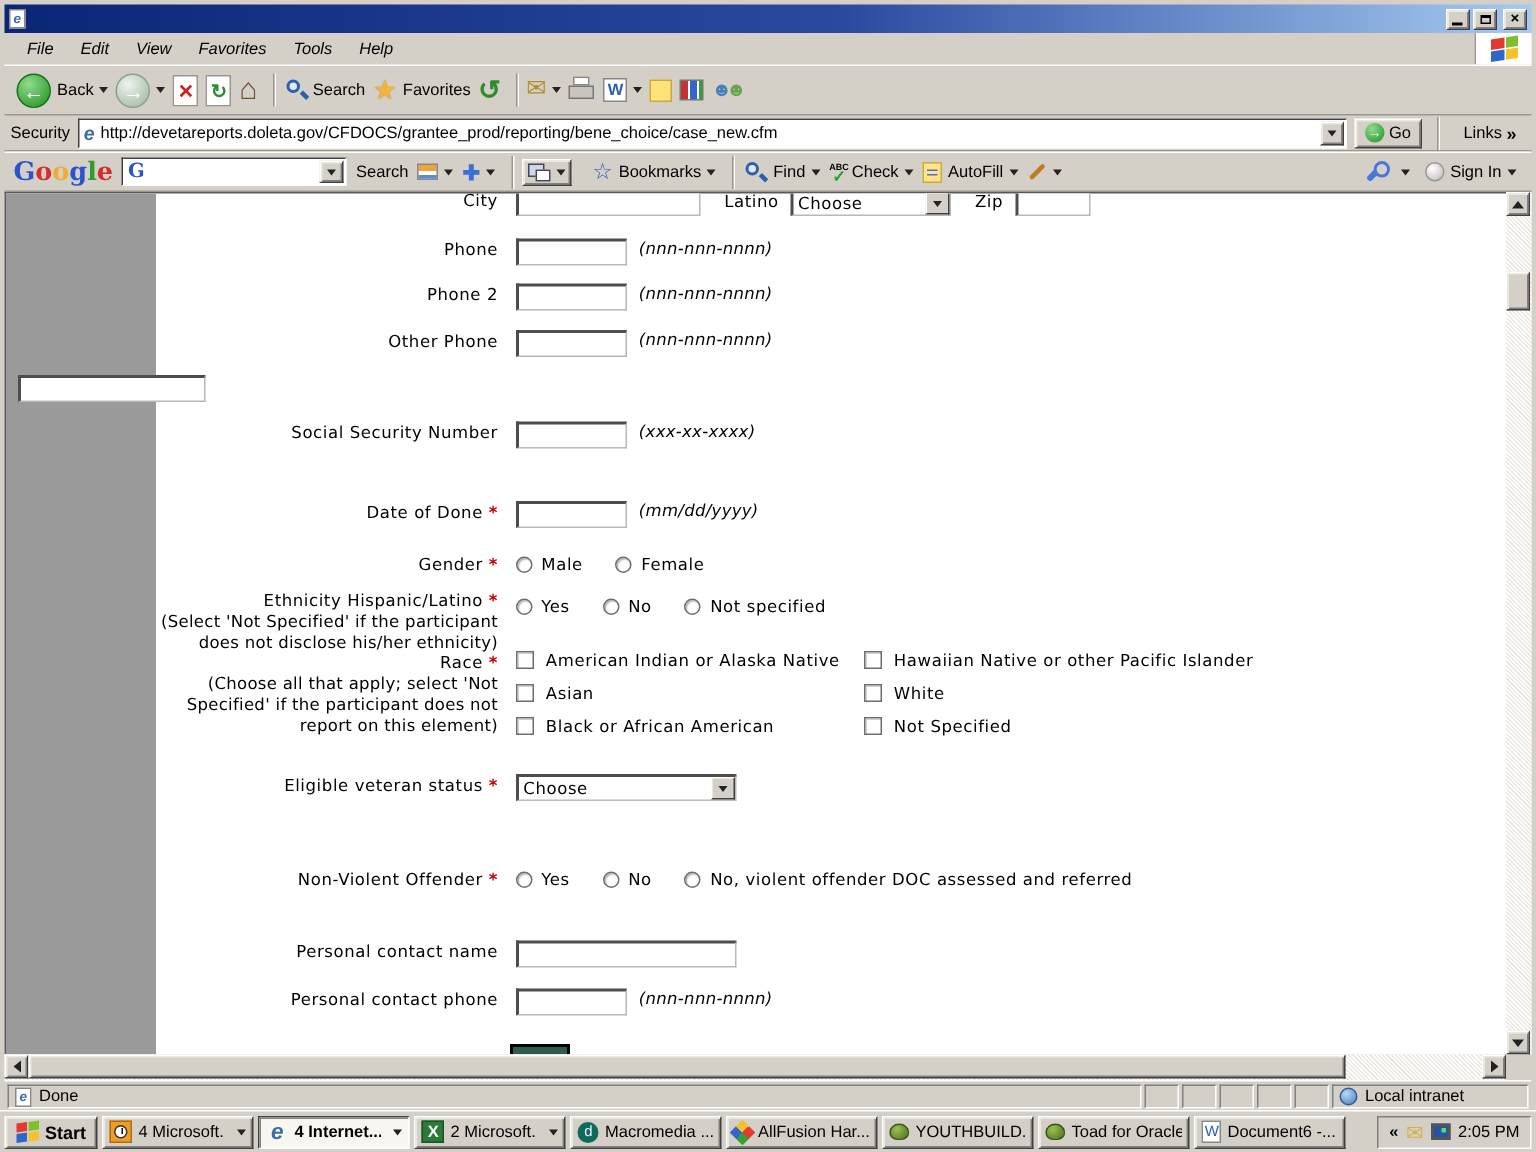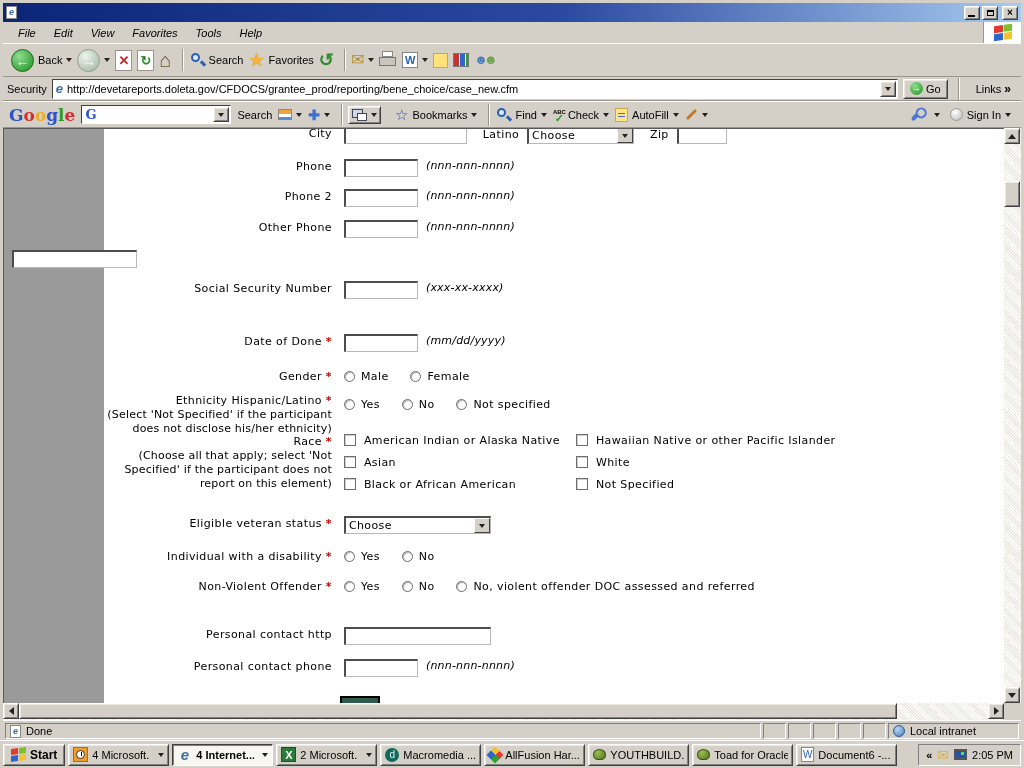--- a/index.html
+++ b/index.html
@@ -415,39 +415,32 @@
   <div class="row" style="top:387px">
     <span class="lc"><span>Eligible veteran status</span> <span class="req">*</span></span>
     <span class="fc"><span class="sel" style="width:147px">
           <span>Choose</span>
           <span class="selbtn">
             <span class="dd" style="margin:0"></span>
           </span>
         </span></span>
   </div>
 
-  <div class="row" style="top:420px">
-    <span class="lc"><span>Individual with a disability</span> <span class="req">*</span></span>
-    <span class="fc" style="padding-top:1px">
-      <span class="opt"><span class="radio"></span><span>Yes</span></span>
-      <span class="opt"><span class="radio"></span><span>No</span></span>
-    </span>
-  </div>
 
   <div class="row" style="top:450px">
     <span class="lc"><span>Non-Violent Offender</span> <span class="req">*</span></span>
     <span class="fc" style="padding-top:1px">
       <span class="opt"><span class="radio"></span><span>Yes</span></span>
       <span class="opt"><span class="radio"></span><span>No</span></span>
       <span class="opt"><span class="radio"></span><span>No, violent offender DOC assessed and referred</span></span>
     </span>
   </div>
 
   <div class="row" style="top:498px">
-    <span class="lc">Personal contact http</span>
+    <span class="lc">Personal contact name</span>
     <span class="fc"><input class="ti" style="width: 147px;"></span>
   </div>
 
   <div class="row" style="top:530px">
     <span class="lc">Personal contact phone</span>
     <span class="fc"><input class="ti" style="width: 74px;"><span class="fmt">(nnn-nnn-nnnn)</span></span>
   </div>
 
   <div class="savebtn">Save</div>
 </div>

